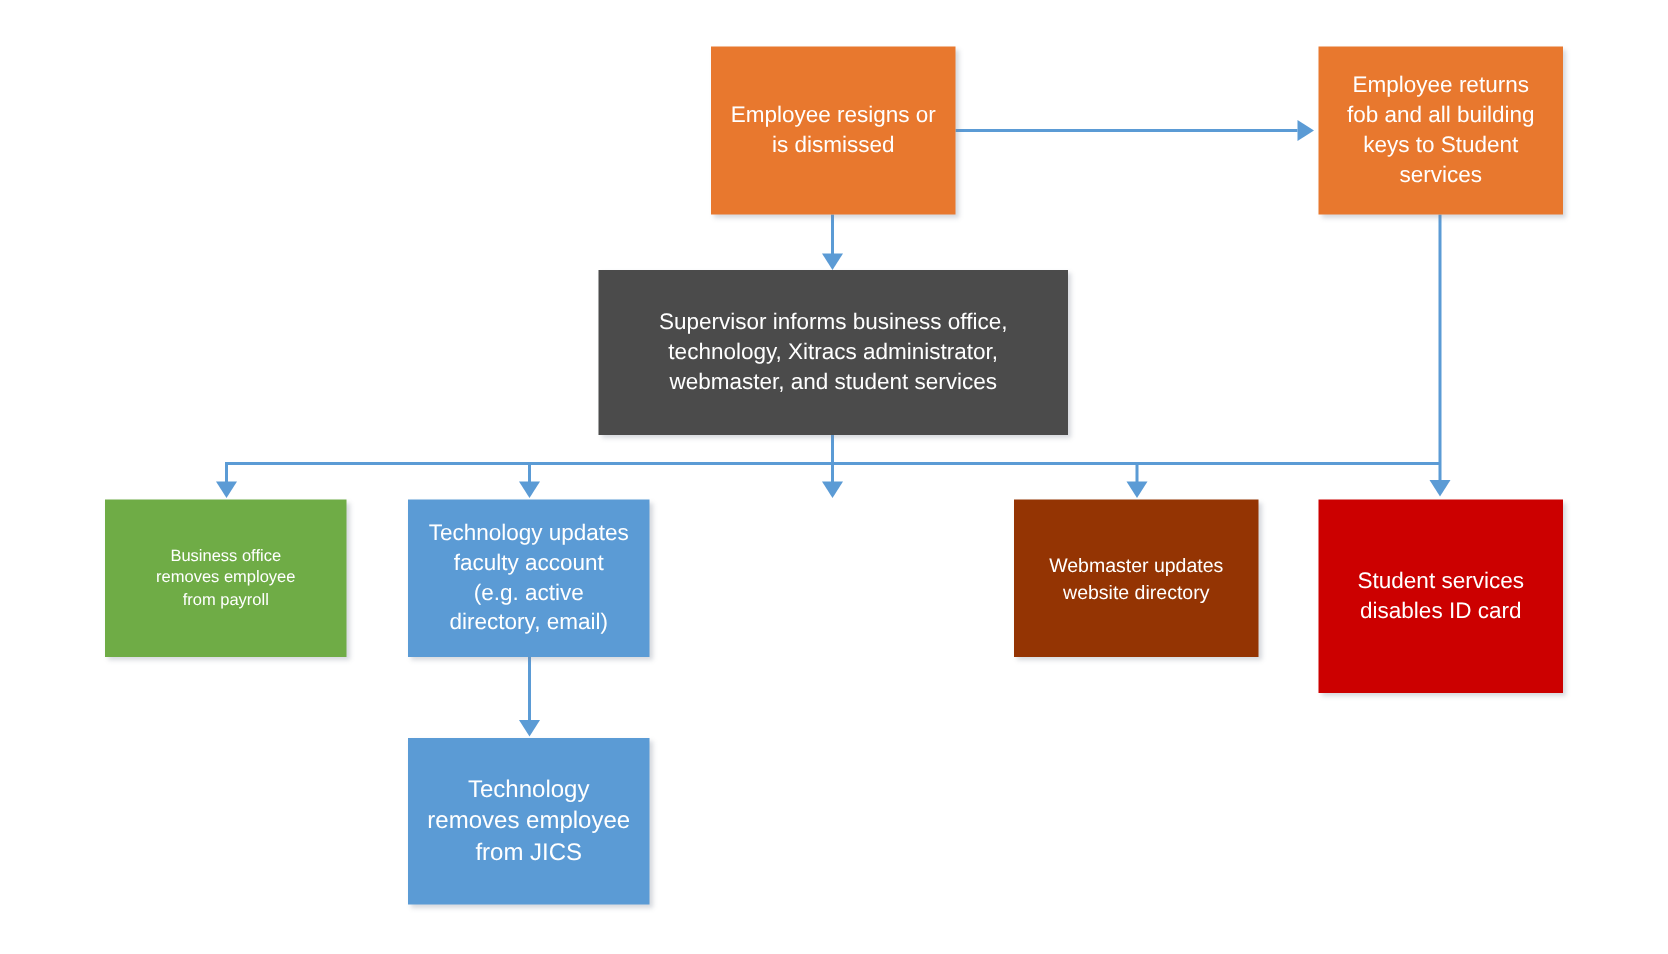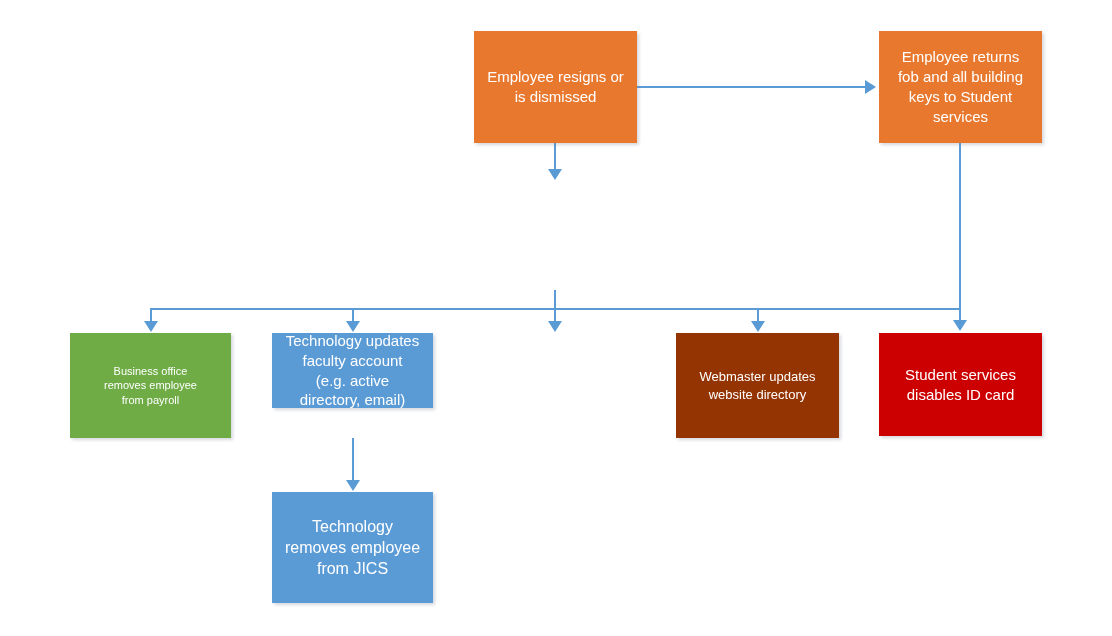--- a/index.html
+++ b/index.html
@@ -102,41 +102,46 @@
 is dismissed</span>
   </div>
 
   <div class="node" style="left: 879px; top: 31px; width: 163px; height: 112px; background: rgb(232, 120, 46); color: rgb(255, 255, 255); font-size: 15px;">
     <span class="node-text">Employee returns
 fob and all building
 keys to Student
 services</span>
   </div>
 
+  <div class="node" style="left: 399px; top: 180px; width: 313px; height: 110px; background: rgb(75, 75, 75); color: rgb(255, 255, 255); font-size: 15px;">
+    <span class="node-text">Supervisor informs business office,
+technology, Xitracs administrator,
+webmaster, and student services</span>
+  </div>
 
   <div class="node" style="left: 70px; top: 333px; width: 161px; height: 105px; background: rgb(111, 172, 70); color: rgb(255, 255, 255); font-size: 11px;">
     <span class="node-text">Business office
 removes employee
 from payroll</span>
   </div>
 
-  <div class="node" style="left: 272px; top: 333px; width: 161px; height: 75px; background: rgb(91, 155, 213); color: rgb(255, 255, 255); font-size: 15px;">
+  <div class="node" style="left: 272px; top: 333px; width: 161px; height: 105px; background: rgb(91, 155, 213); color: rgb(255, 255, 255); font-size: 15px;">
     <span class="node-text">Technology updates
 faculty account
 (e.g. active
 directory, email)</span>
   </div>
 
 
   <div class="node" style="left: 676px; top: 333px; width: 163px; height: 105px; background: rgb(148, 52, 3); color: rgb(255, 255, 255); font-size: 13px;">
     <span class="node-text">Webmaster updates
 website directory</span>
   </div>
 
-  <div class="node" style="left: 879px; top: 333px; width: 163px; height: 103px; background: rgb(204, 0, 0); color: rgb(255, 255, 255); font-size: 15px;">
+  <div class="node" style="left: 879px; top: 333px; width: 163px; height: 129px; background: rgb(204, 0, 0); color: rgb(255, 255, 255); font-size: 15px;">
     <span class="node-text">Student services
 disables ID card</span>
   </div>
 
   <div class="node" style="left: 272px; top: 492px; width: 161px; height: 111px; background: rgb(91, 155, 213); color: rgb(255, 255, 255); font-size: 16px;">
     <span class="node-text">Technology
 removes employee
 from JICS</span>
   </div>
 

